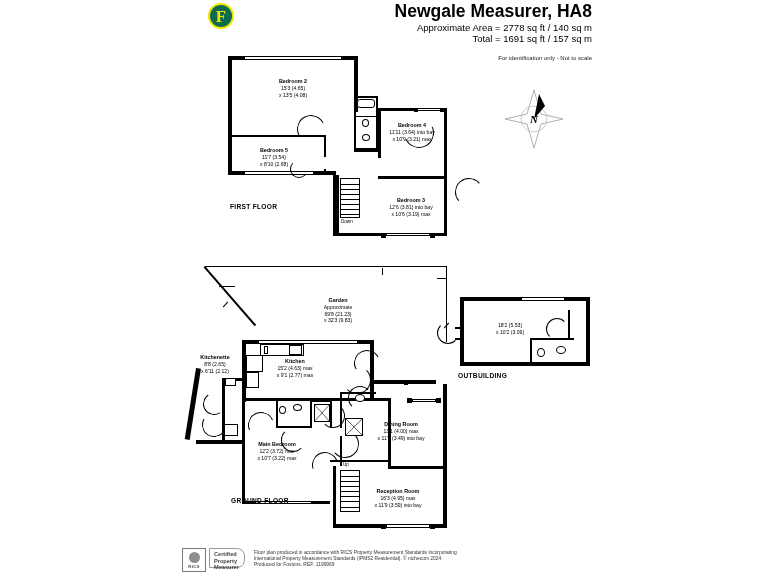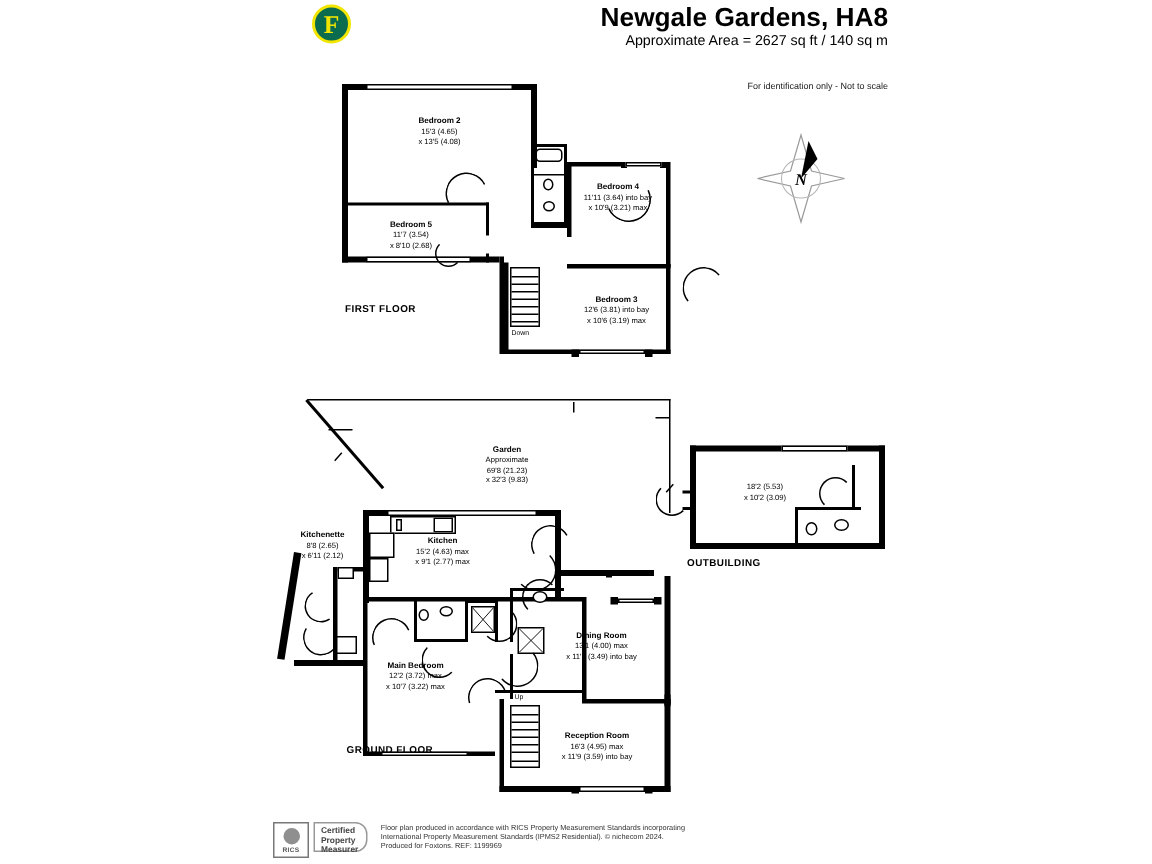--- a/index.html
+++ b/index.html
@@ -57,23 +57,24 @@
 <body>
 
 <div id="root">
 
   <div class="logo-wrap">
     <div class="logo-mark">
       <span>F</span>
     </div>
   </div>
 
-  <div class="title">Newgale Gardens, HA8</div>
+  <div class="title">Newgale Measurer, HA8</div>
   <div class="areas">
-    <div>Approximate Area = 2627 sq ft / 140 sq m</div>
+    <div>Approximate Area = 2778 sq ft / 140 sq m</div>
+    <div>Total = 1691 sq ft / 157 sq m</div>
   </div>
   <div class="disclaimer">For identification only - Not to scale</div>
 
   <svg class="compass" viewBox="0 0 62 62">
     <polygon points="31,2 38,26 60,31 38,36 31,60 24,36 2,31 24,26" fill="none" stroke="#9a9a9a" stroke-width="0.8"></polygon>
     <circle cx="31" cy="31" r="13" fill="none" stroke="#b5b5b5" stroke-width="0.7"></circle>
     <polygon points="31,31 36,6 42,18" fill="#000"></polygon>
     <text x="31" y="35" font-size="11" font-weight="bold" text-anchor="middle" font-family="Liberation Serif, serif" font-style="italic" fill="#000">N</text>
   </svg>
 

